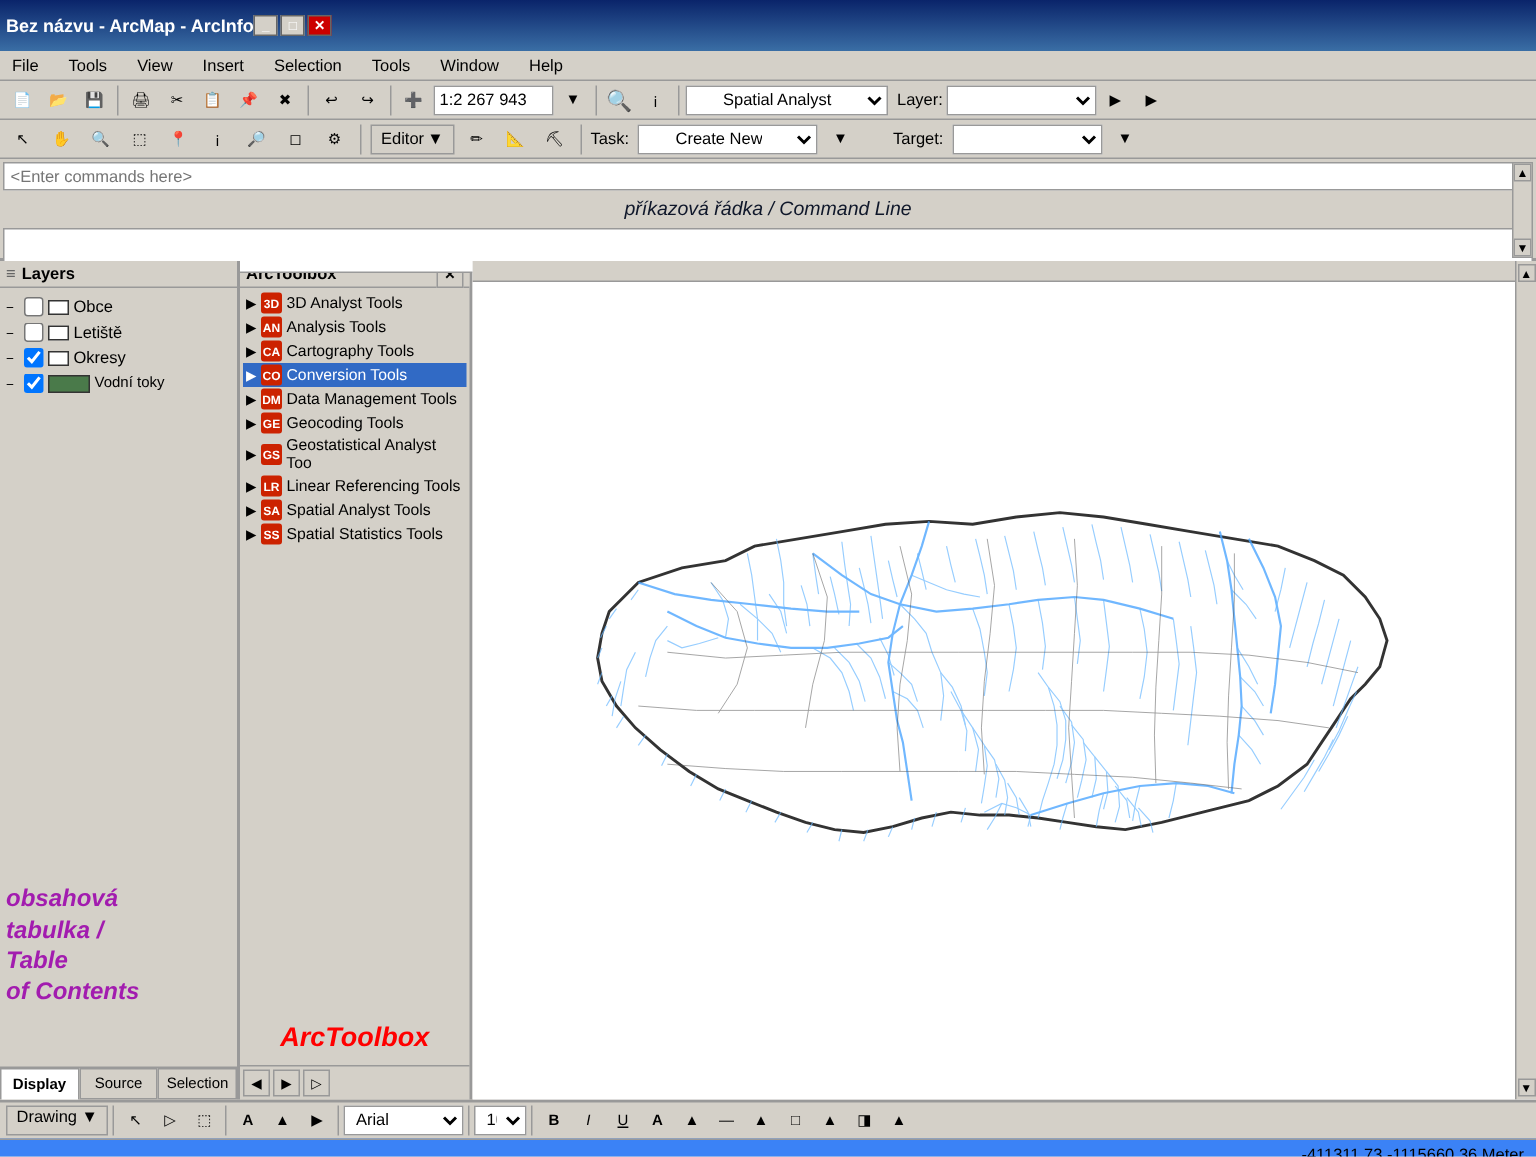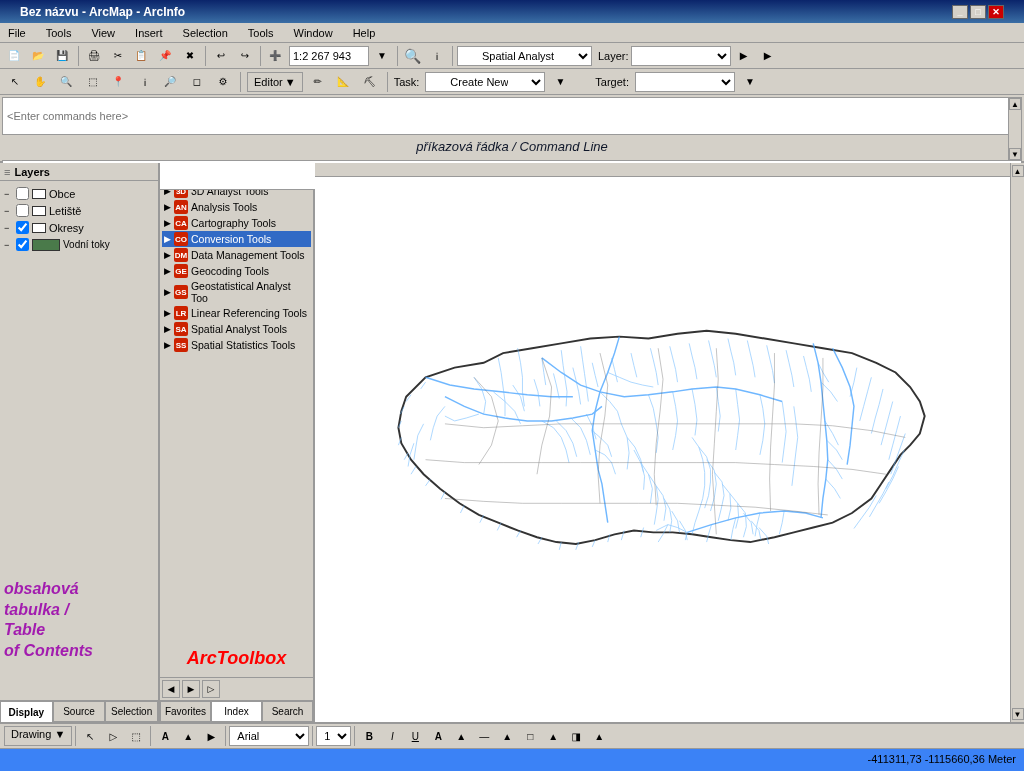--- a/index.html
+++ b/index.html
@@ -1,23 +1,23 @@
 <!DOCTYPE html>
 <html><head>
   <meta charset="utf-8">
   <style>
     * { margin: 0; padding: 0; box-sizing: border-box; }
     body { width: 1024px; height: 771px; overflow: hidden; font-family: 'Arial', sans-serif; font-size: 11px; background: #d4d0c8; }
 
     
     #title-bar {
-      height: 23px;
+      height: 34px;
       background: linear-gradient(to bottom, #0a246a, #3a6ea5);
-      display: flex; align-items: center; justify-content: space-between;
-      padding: 0 20px;
+      display: flex; align-items: center; justify-content: flex-start;
+      padding: 0 4px;
       color: white;
       font-size: 12px;
       font-weight: bold;
     }
     #title-bar-buttons { display: flex; gap: 2px; }
     .title-btn {
       width: 16px; height: 14px;
       background: #d4d0c8;
       border: 1px solid #666;
       font-size: 9px;
@@ -92,21 +92,21 @@
     
     #command-area {
       height: 68px;
       background: #d4d0c8;
       border-bottom: 2px solid #999;
       padding: 2px;
       position: relative;
     }
     #command-input {
       width: 100%;
-      height: 38px;
+      height: 19px;
       background: white;
       border: 1px solid #999;
       padding: 2px 4px;
       font-size: 11px;
     }
     #command-label {
       color: #0f172a;
       font-size: 13px;
       font-style: italic;
       text-align: center;
@@ -572,25 +572,20 @@
         <span class="toolbox-expand">▶</span>
         <span class="toolbox-icon">SS</span>
         <span>Spatial Statistics Tools</span>
       </div>
     </div>
     <div id="toolbox-label">ArcToolbox</div>
     <div id="toolbox-bottom-btns">
       <div class="tb-small-btn">◀</div>
       <div class="tb-small-btn">▶</div>
       <div class="tb-small-btn">▷</div>
-    </div>
-    <div id="toolbox-tabs">
-      <div class="toolbox-tab">Favorites</div>
-      <div class="toolbox-tab active">Index</div>
-      <div class="toolbox-tab">Search</div>
     </div>
   </div>
 
   <div id="map-area">
     <div id="map-scroll-top"></div>
     <div id="map-scroll-right">
       <div class="scroll-arrow">▲</div>
       <div class="scroll-arrow">▼</div>
     </div>
     <div id="map-label">mapové okno</div>

